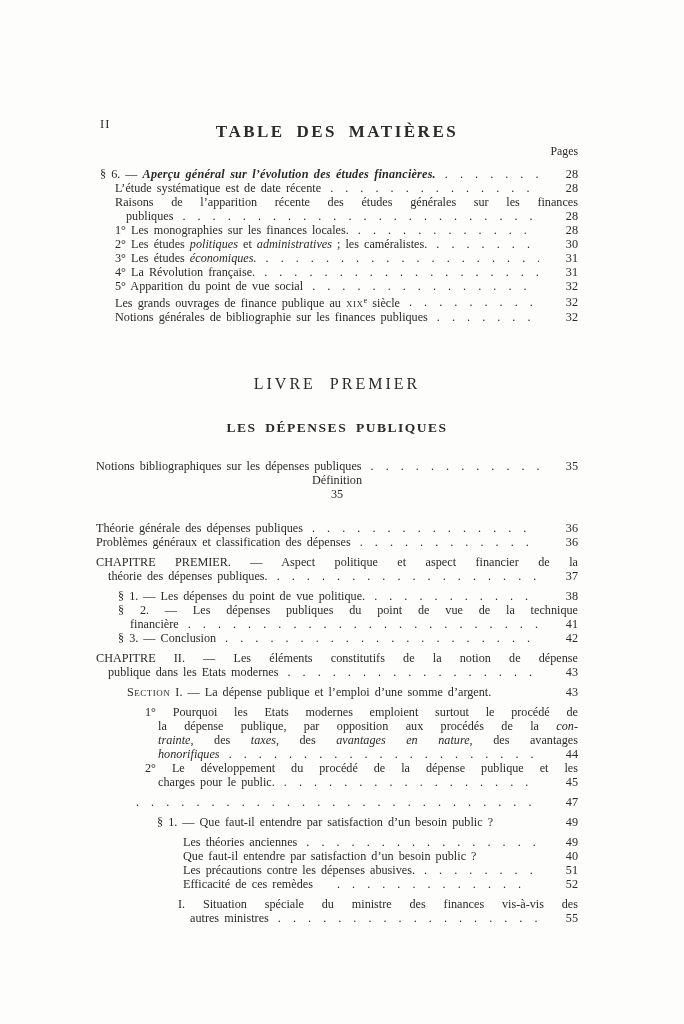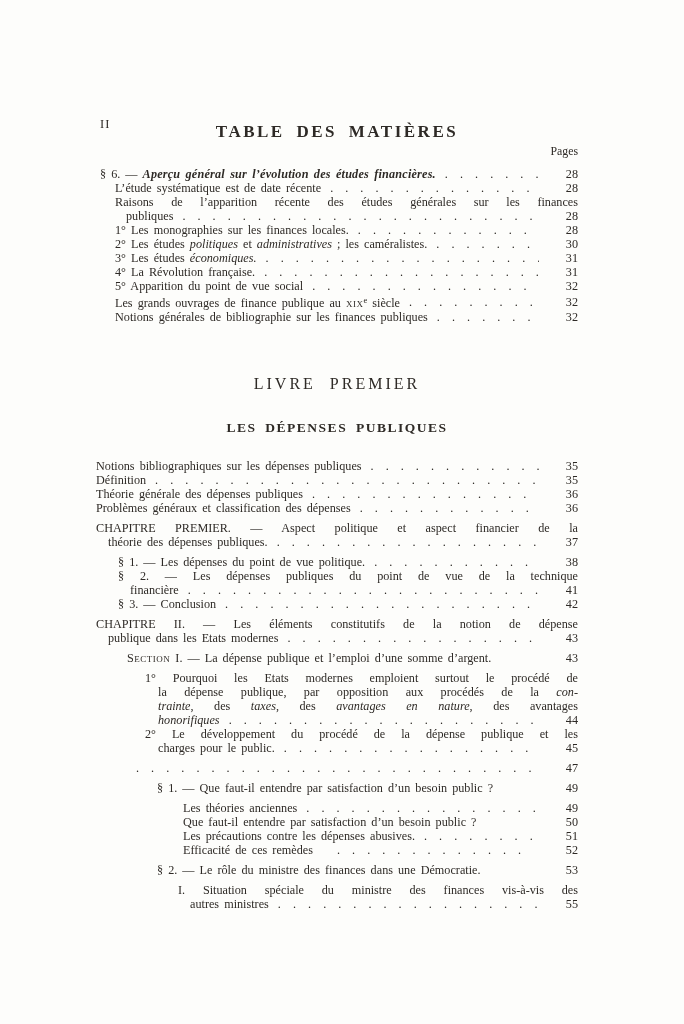--- a/index.html
+++ b/index.html
@@ -107,21 +107,21 @@
           <span class="leader"></span>
           <span class="pg">32</span>
         </div>
         <div class="livre-heading">LIVRE PREMIER</div>
         <div class="book-title-heading">LES DÉPENSES PUBLIQUES</div>
         <div class="toc-line" style="padding-left: 0px;">
           <span class="txt"><span>Notions bibliographiques sur les dépenses publiques</span></span>
           <span class="leader"></span>
           <span class="pg">35</span>
         </div>
-        <div class="toc-line" style="padding-left: 0px;">
+        <div class="toc-line" style="padding-left: 0px; flex-direction: column;">
           <span class="txt"><span>Définition</span></span>
           <span class="leader"></span>
           <span class="pg">35</span>
         </div>
         <div class="toc-line" style="padding-left: 0px;">
           <span class="txt"><span>Théorie générale des dépenses publiques</span></span>
           <span class="leader"></span>
           <span class="pg">36</span>
         </div>
         <div class="toc-line" style="padding-left: 0px;">
@@ -200,36 +200,31 @@
           <span class="pg">49</span>
         </div>
         <div class="toc-line sp" style="padding-left: 87px;">
           <span class="txt"><span>Les théories anciennes</span></span>
           <span class="leader"></span>
           <span class="pg">49</span>
         </div>
         <div class="toc-line" style="padding-left: 87px;">
           <span class="txt"><span>Que faut-il entendre par satisfaction d’un besoin public ?</span></span>
           <span class="fill"></span>
-          <span class="pg">50</span>
+          <span class="pg">40</span>
         </div>
         <div class="toc-line" style="padding-left: 87px;">
           <span class="txt"><span>Les précautions contre les dépenses abusives.</span></span>
           <span class="leader"></span>
           <span class="pg">51</span>
         </div>
         <div class="toc-line" style="padding-left: 87px; gap: 15px;">
           <span class="txt"><span>Efficacité de ces remèdes</span></span>
           <span class="leader"></span>
           <span class="pg">52</span>
-        </div>
-        <div class="toc-line sp" style="padding-left: 61px;">
-          <span class="txt"><span>§ 2. — Le rôle du ministre des finances dans une Démocratie.</span></span>
-          <span class="fill"></span>
-          <span class="pg">53</span>
         </div>
         <div class="toc-line sp just" style="padding-left: 82px;">
           <span class="txt"><span>I. Situation spéciale du ministre des finances vis-à-vis des</span></span>
         </div>
         <div class="toc-line" style="padding-left: 94px;">
           <span class="txt"><span>autres ministres</span></span>
           <span class="leader"></span>
           <span class="pg">55</span>
         </div>
       </div>

